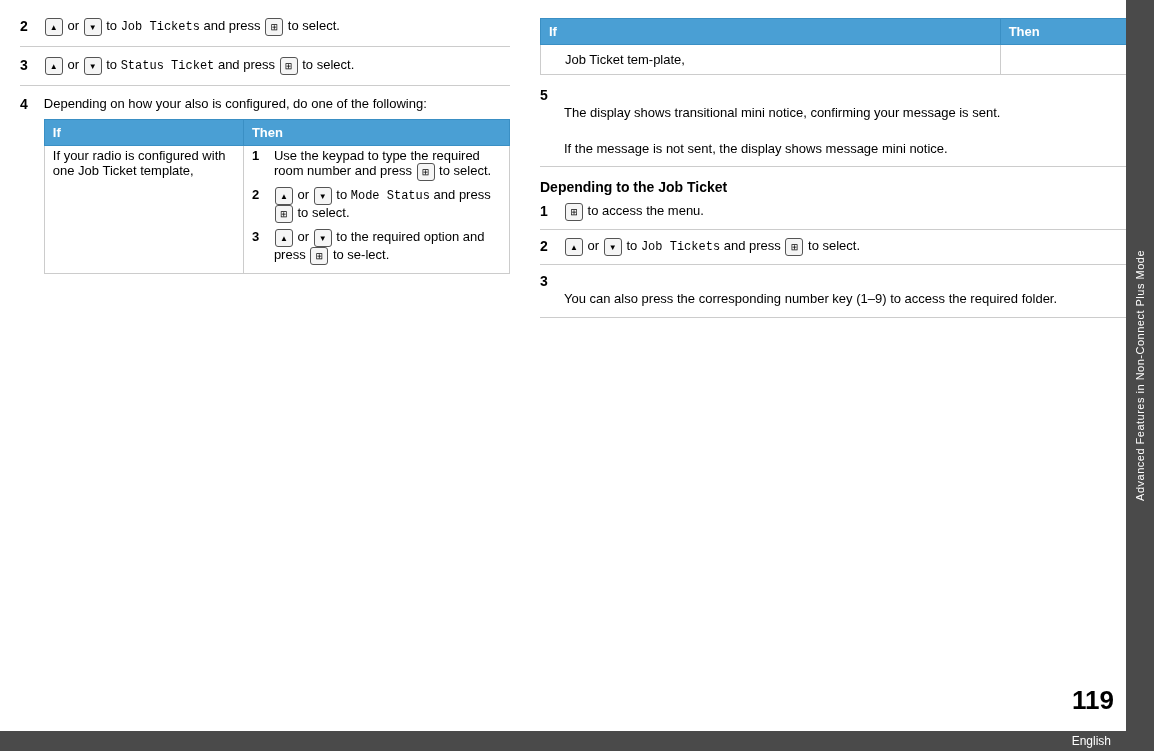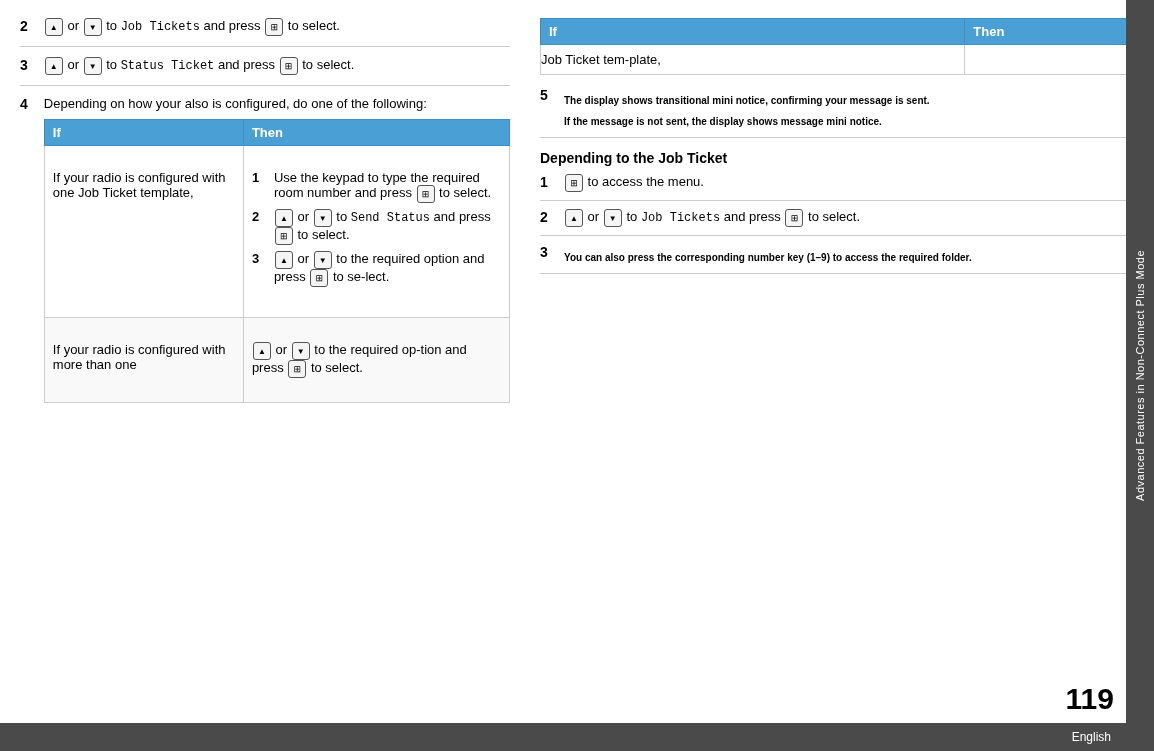--- a/index.html
+++ b/index.html
@@ -50,38 +50,38 @@
       transform: rotate(180deg);
       white-space: nowrap;
       letter-spacing: 0.5px;
     }
 
     .bottom-bar {
       position: fixed;
       bottom: 0;
       right: 28px;
       left: 0;
-      height: 28px;
+      height: 20px;
       background: #4a4a4a;
       display: flex;
       align-items: center;
       justify-content: flex-end;
       padding-right: 15px;
     }
 
     .bottom-bar-text {
       color: #fff;
       font-size: 12px;
     }
 
     .page-number {
       position: fixed;
       bottom: 35px;
       right: 40px;
-      font-size: 30px;
+      font-size: 26px;
       font-weight: bold;
       color: #000;
     }
 
     .step-block {
       margin-bottom: 10px;
       padding-bottom: 10px;
       border-bottom: 1px solid #ccc;
     }
 
@@ -133,21 +133,21 @@
     .table-if-then th {
       background: #4a9fd4;
       color: #fff;
       padding: 5px 8px;
       text-align: left;
       font-weight: bold;
       border: 1px solid #3a8fc4;
     }
 
     .table-if-then td {
-      padding: 24px 8px;
+      padding: 2px 8px;
       border: 1px solid #ccc;
       vertical-align: top;
     }
 
     .table-if-then tr:nth-child(odd) td {
       background: #fff;
     }
 
     .table-if-then tr:nth-child(even) td {
       background: #f9f9f9;
@@ -183,21 +183,21 @@
     .right-table th {
       background: #4a9fd4;
       color: #fff;
       padding: 5px 8px;
       text-align: left;
       font-weight: bold;
       border: 1px solid #3a8fc4;
     }
 
     .right-table td {
-      padding: 7px 0;
+      padding: 7px 24px;
       border: 1px solid #ccc;
       vertical-align: top;
     }
 
     .section-heading {
       font-weight: bold;
       font-size: 14px;
       margin: 12px 0 8px 0;
     }
 
@@ -217,24 +217,23 @@
       font-weight: bold;
       font-size: 14px;
       min-width: 16px;
     }
 
     .right-step-content {
       flex: 1;
     }
 
     p.note {
-      margin-top: 6px;
-      font-size: 10px;
+      margin-top: 16px;
+      font-size: 13px;
       line-height: 1.5;
-      font-weight: bold;
     }
   </style>
 </head>
 <body>
 
 <div class="main-content">
 
   <div class="left-column">
 
     <div class="step-block">
@@ -289,45 +288,36 @@
                     <li class="sub-step">
                       <span class="sub-step-num">1</span>
                       <span>Use the keypad to type the required room number and press <span class="btn-icon">⊞</span> to select.</span>
                     </li>
                     <li class="sub-step">
                       <span class="sub-step-num">2</span>
                       <span>
                         <span class="btn-icon arrow-up"></span>
                         or
                         <span class="btn-icon arrow-down"></span>
-                        to <span class="mono">Send Status</span>
+                        to <span class="mono">Mode Status</span>
                         and press <span class="btn-icon">⊞</span> to select.
                       </span>
                     </li>
                     <li class="sub-step">
                       <span class="sub-step-num">3</span>
                       <span>
                         <span class="btn-icon arrow-up"></span>
                         or
                         <span class="btn-icon arrow-down"></span>
                         to the required option and press <span class="btn-icon">⊞</span> to se-lect.
                       </span>
                     </li>
                   </ul>
                 </td>
               </tr>
-              <tr>
-                <td>If your radio is configured with more than one</td>
-                <td>
-                  <span class="btn-icon arrow-up"></span>
-                  or
-                  <span class="btn-icon arrow-down"></span>
-                  to the required op-tion and press <span class="btn-icon">⊞</span> to select.
-                </td>
-              </tr>
             </tbody>
           </table>
         </div>
       </div>
     </div>
 
   </div>
 
   <div class="right-column">
 

